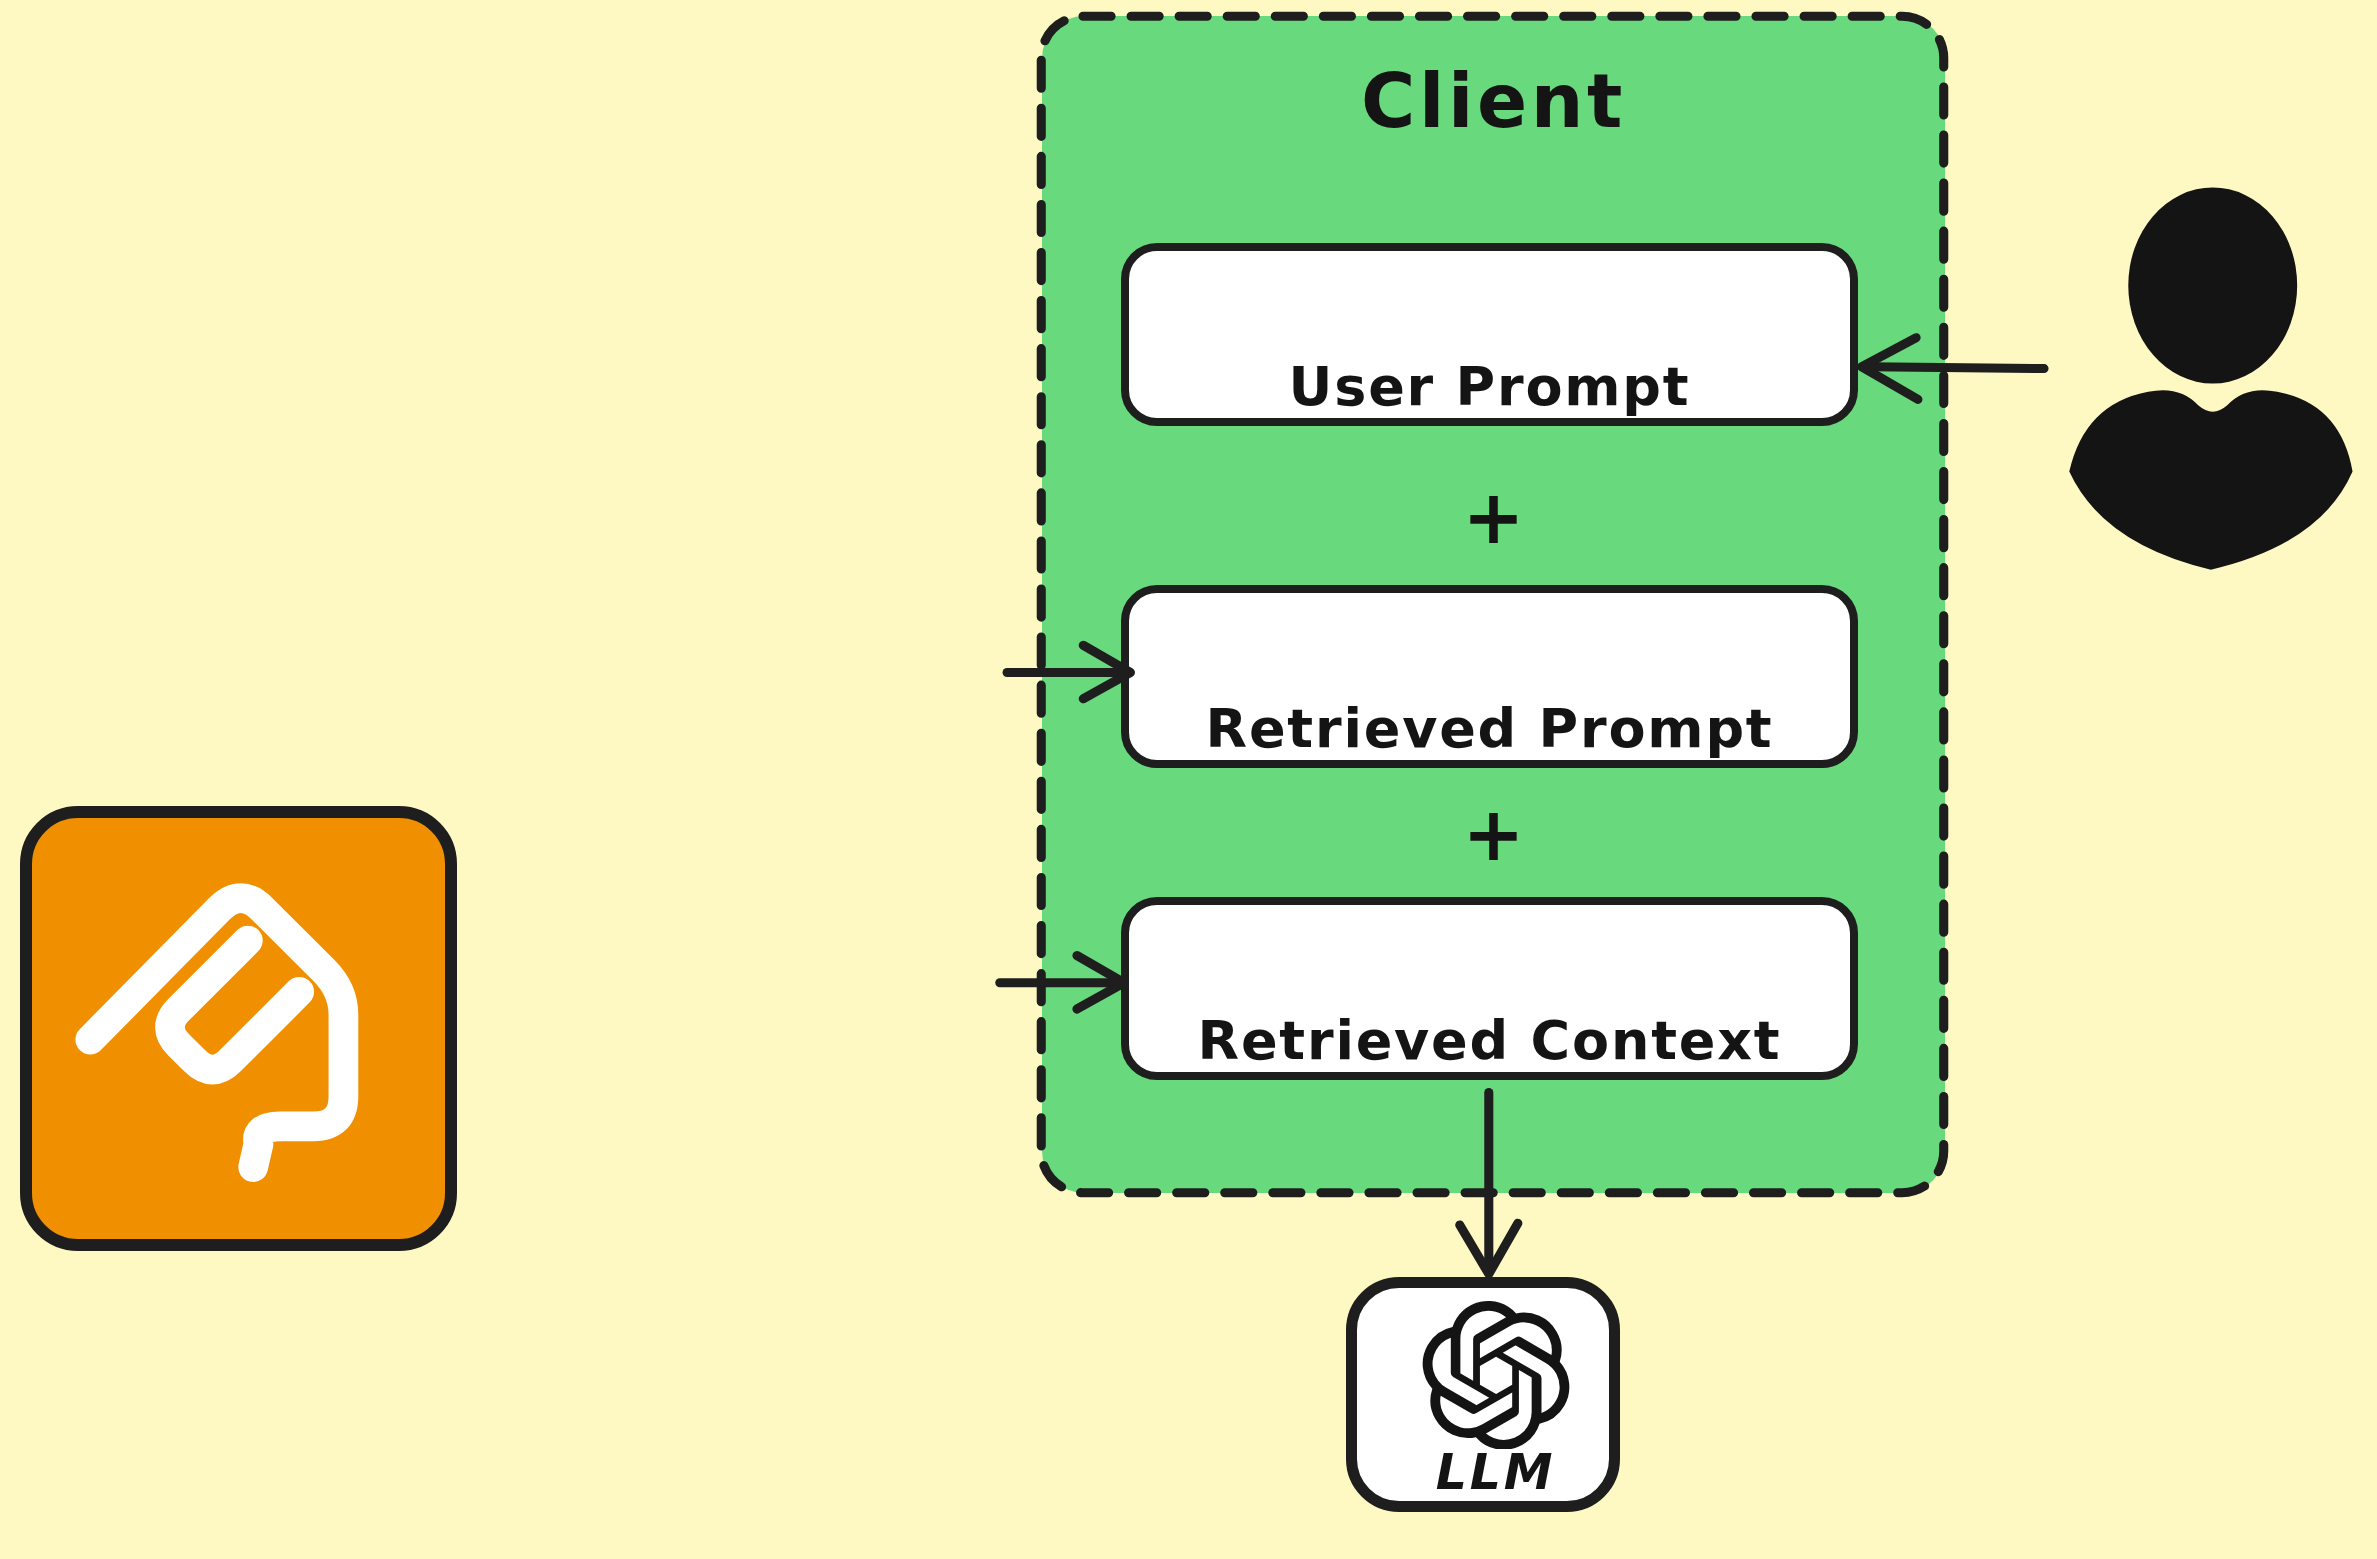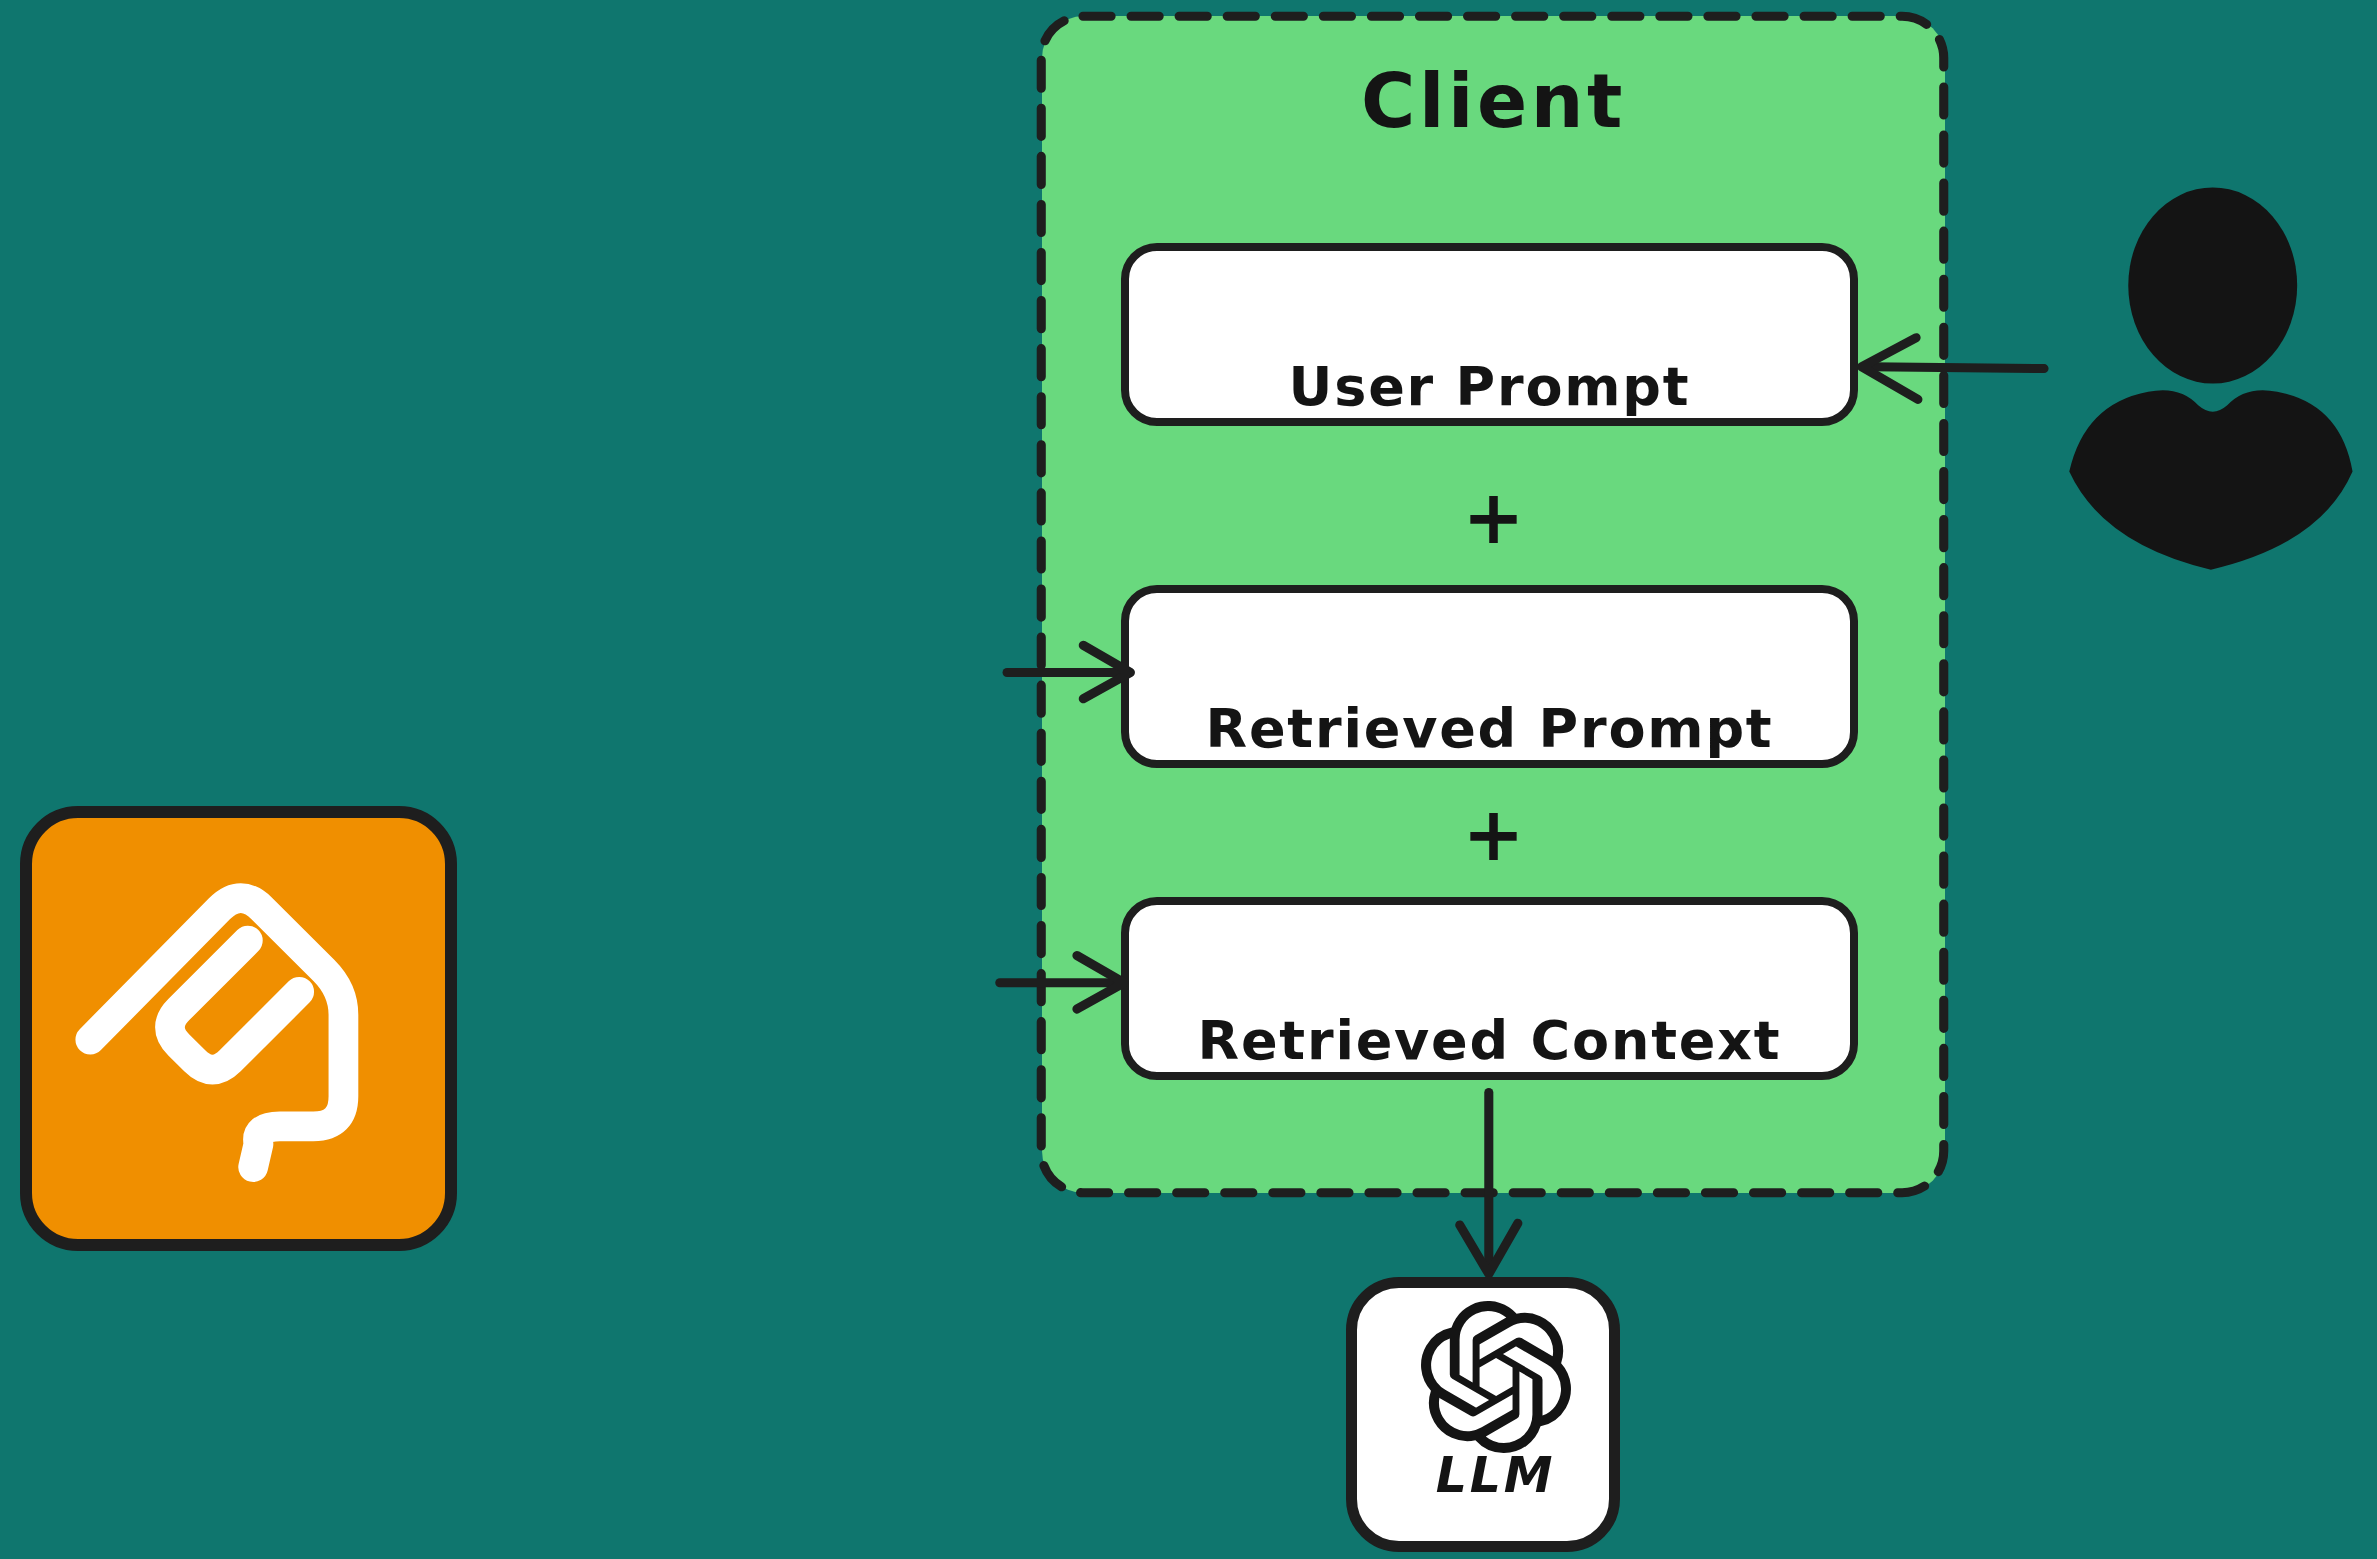--- a/index.html
+++ b/index.html
@@ -1,20 +1,20 @@
 <!DOCTYPE html>
 <html style="font-size:14.5px"><head>
 <meta charset="utf-8">
 <style>
   html, body { margin: 0; padding: 0; background: #ffffff; }
   #canvas {
     position: relative;
     width: 2377px;
     height: 1560px;
-    background: #0f766e;
+    background: #fef9c3;
     overflow: hidden;
     font-family: "DejaVu Sans", "Liberation Sans", sans-serif;
     color: var(--ink, #1e1e1e);
   }
   .abs { position: absolute; }
 
   
   .client-container {
     left: 1042px; top: 16.3px; width: 903px; height: 1177px;
     background: var(--client_bg, #69D97E);
@@ -62,21 +62,21 @@
   .logo-box {
     left: 20px; top: 806px; width: 437px; height: 445px;
     background: var(--logo_bg, #F08F00);
     border: 12.7px solid var(--stroke, #1e1e1e);
     border-radius: 58px;
     box-sizing: border-box;
     display: flex; align-items: center; justify-content: center;
   }
 
   .llm-box {
-    left: 1346px; top: 1277px; width: 274px; height: 275px;
+    left: 1346px; top: 1277px; width: 274px; height: 235px;
     background: var(--box_bg, #ffffff);
     border: 11.8px solid var(--stroke, #1e1e1e);
     border-radius: 53px;
     box-sizing: border-box;
     display: flex; flex-direction: column; align-items: center; justify-content: flex-start;
     padding-top: 12.7px;
     padding-left: 25px;
   }
   .llm-label {
     font-size: 49px; font-weight: 600; font-style: italic;

